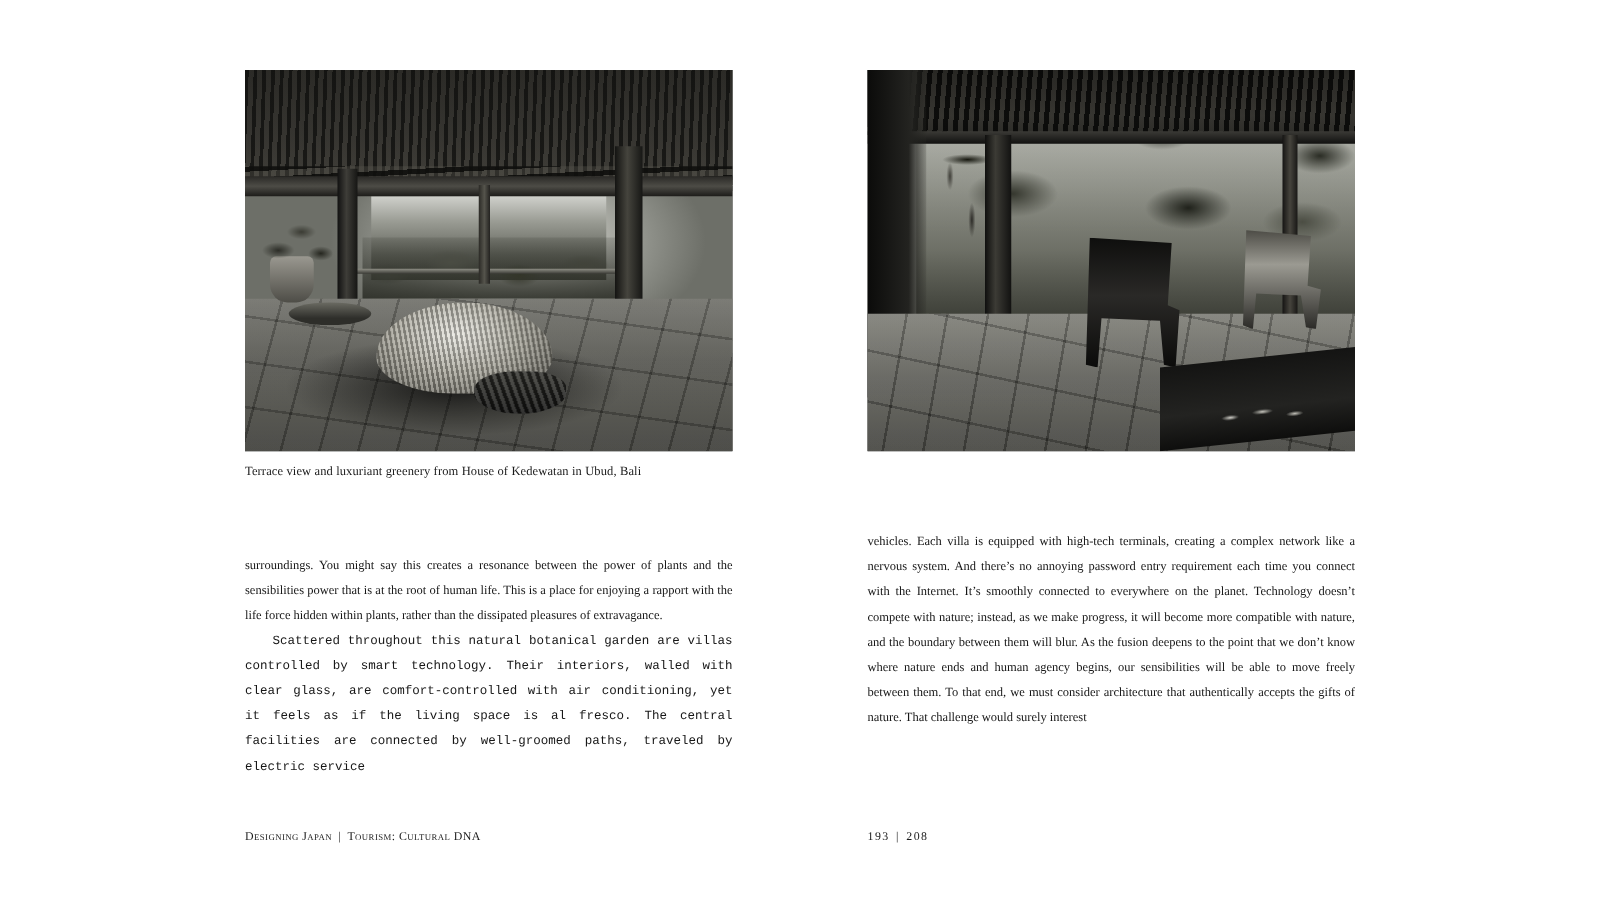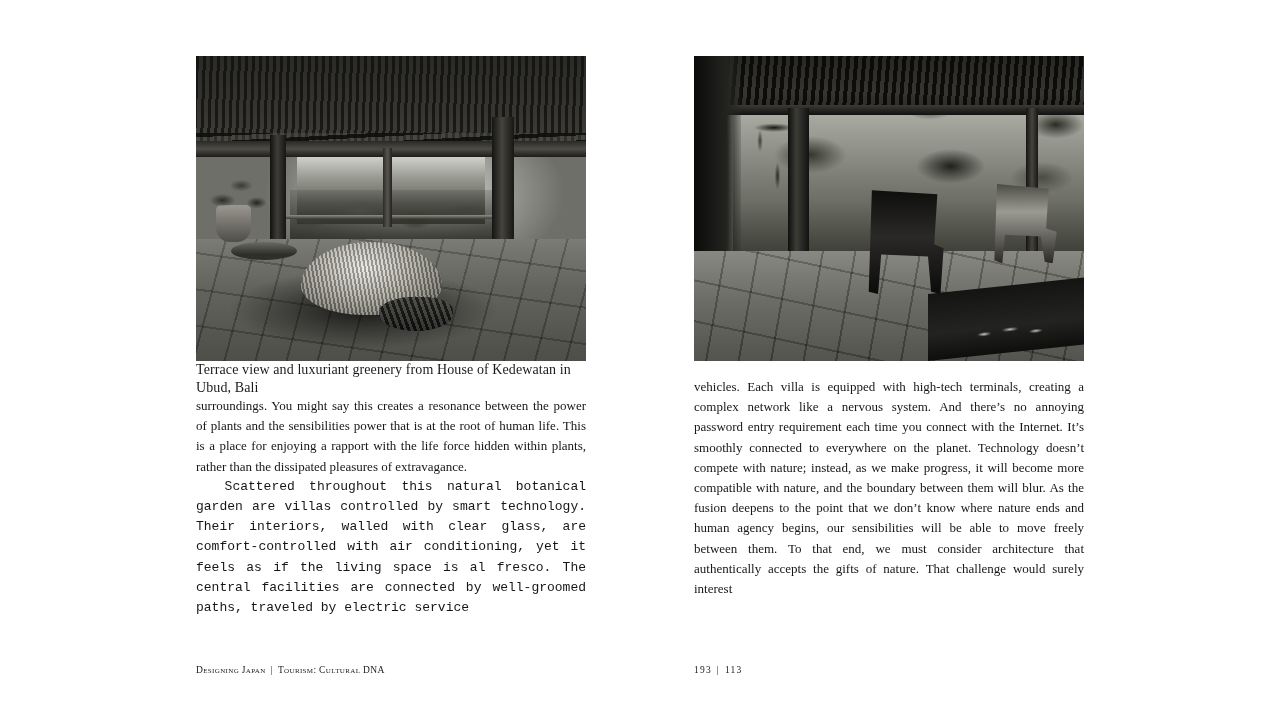--- a/index.html
+++ b/index.html
@@ -36,35 +36,37 @@
     width: 390px;
   }
   .photo {
     width: 390px;
     height: 305px;
     position: relative;
     overflow: hidden;
     background: #3a3a38;
   }
   .caption {
-    font-size: 14px;
+    margin-top: 10px;
+    font-size: 10px;
     line-height: 1.3;
     letter-spacing: 0.1px;
     color: #1a1a1a;
   }
 
   .body-text {
     position: absolute;
     left: 0;
     width: 390px;
-    font-size: 13px;
+    font-size: 10px;
     line-height: 20.2px;
     text-align: justify;
     text-justify: inter-word;
     color: #161616;
+    margin-top: 47px;
   }
   .body-left { top: 396px; }
   .body-right { top: 377px; }
   .body-text p { margin: 0; }
   .body-text p.indent { text-indent: 2.2em; font-family: Liberation Mono, monospace; }
 
   .footer {
     position: absolute;
     top: 665px;
     font-size: 9.5px;
@@ -314,16 +316,16 @@
     <div class="body-text body-right">
       <p>vehicles. Each villa is equipped with high-tech terminals, creating a complex network like a nervous system. And there’s no annoying password entry requirement each time you connect with the Internet. It’s smoothly connected to everywhere on the planet. Technology doesn’t compete with nature; instead, as we make progress, it will become more compatible with nature, and the boundary between them will blur. As the fusion deepens to the point that we don’t know where nature ends and human agency begins, our sensibilities will be able to move freely between them. To that end, we must consider architecture that authentically accepts the gifts of nature. That challenge would surely interest</p>
     </div>
   </div>
 
   <div class="footer footer-left">
     <span>Designing Japan</span><span class="sep">|</span><span>Tourism: Cultural DNA</span>
   </div>
 
   <div class="footer footer-right">
-    <span>193</span><span class="sep">|</span><span>113</span>
+    <span>193</span><span class="sep">|</span><span>208</span>
   </div>
 
 </div>
 
 </body></html>

